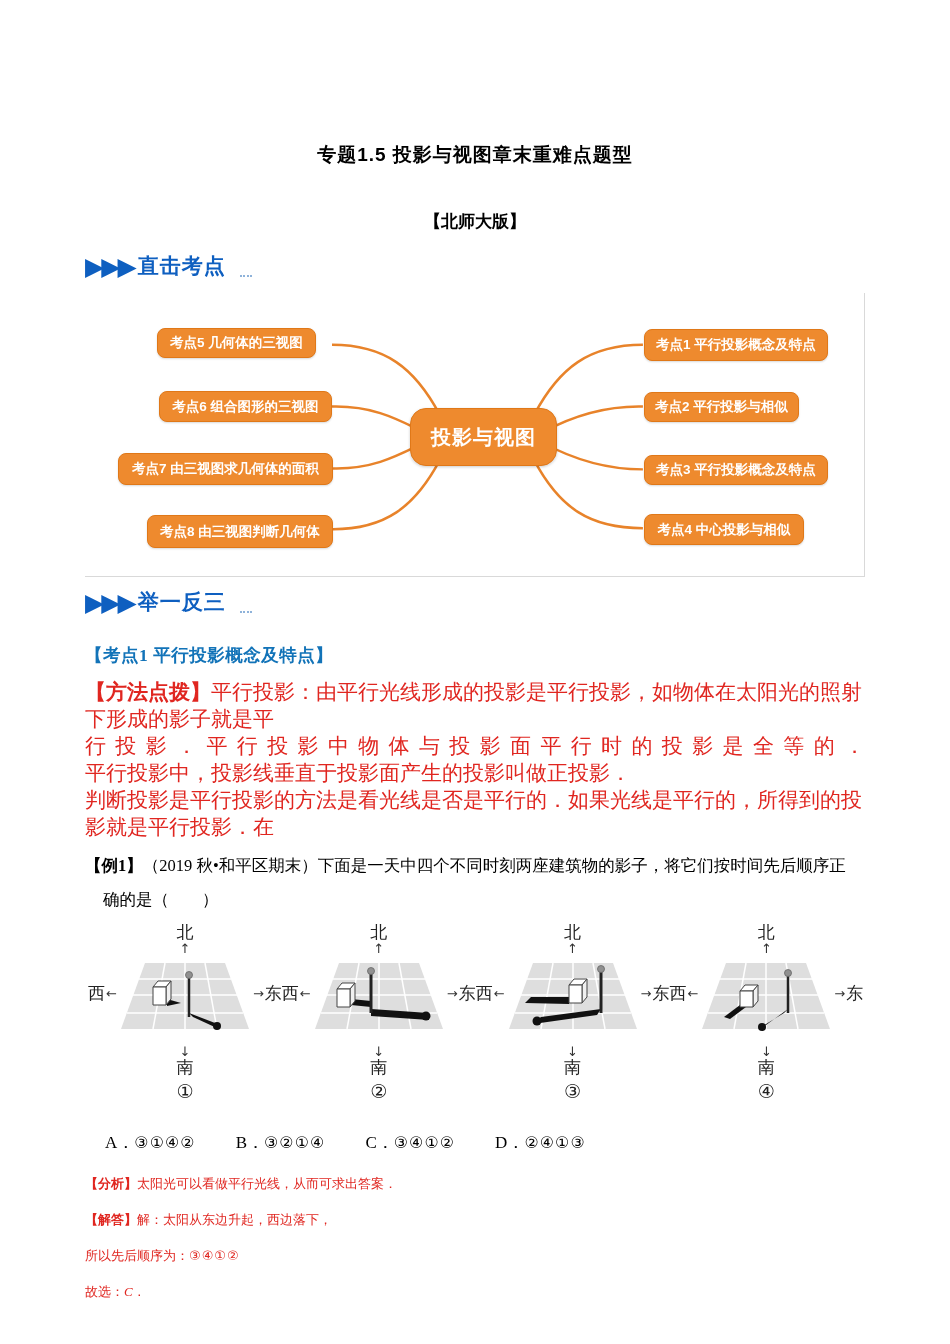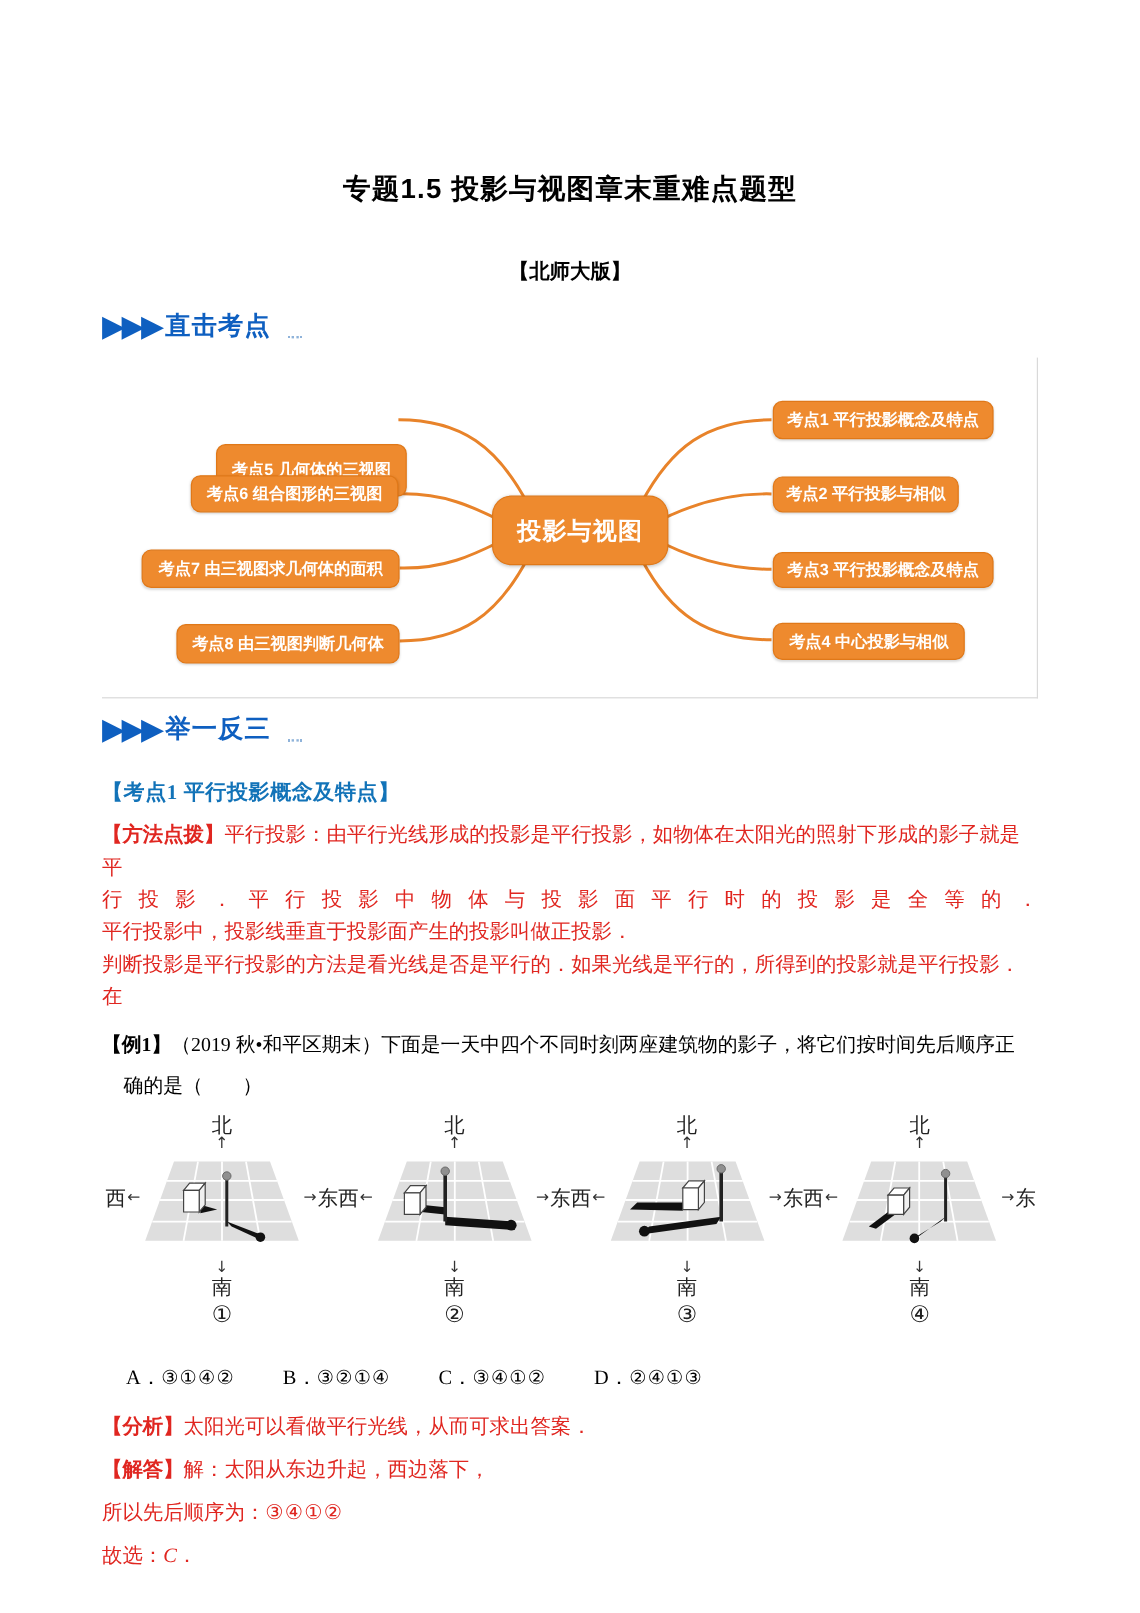--- a/index.html
+++ b/index.html
@@ -10,21 +10,21 @@
     --red:#E02620;
   }
   *{box-sizing:border-box;margin:0;padding:0;}
   html,body{background:#ffffff;}
   body{width:950px;height:1344px;overflow:hidden;
        font-family:"Liberation Serif","DejaVu Serif",serif;color:#111;}
   .page{width:950px;height:1344px;padding:142px 85px 0 85px;position:relative;}
 
   
   .doc-title{text-align:center;font-family:"Liberation Sans","DejaVu Sans",sans-serif;
-             font-weight:bold;font-size:23px;letter-spacing:1px;color:#000;}
+             font-weight:bold;font-size:19px;letter-spacing:1px;color:#000;}
   .doc-subtitle{text-align:center;font-family:"Liberation Sans","DejaVu Sans",sans-serif;
                 font-weight:bold;font-size:17px;margin-top:42px;color:#000;}
 
   .sec-header{display:flex;align-items:center;margin-top:18px;height:30px;}
   .sec-header .arrows{color:var(--blue);font-size:25px;letter-spacing:-3px;
                       font-family:"DejaVu Sans",sans-serif;line-height:1;margin-right:4px;}
   .sec-header .sec-label{color:var(--blue);font-size:21px;font-weight:bold;
                          font-family:Liberation Serif, serif;letter-spacing:1px;}
   .squig{display:inline-block;width:12px;height:3px;border-bottom:2px dotted #8fb3da;
          margin-left:14px;margin-top:18px;}
@@ -39,21 +39,21 @@
            font-weight:bold;font-size:13.5px;display:flex;align-items:center;
            justify-content:center;white-space:nowrap;box-shadow:0 1px 2px rgba(0,0,0,.15);}
   .mm-center{position:absolute;background:var(--orange);border:1px solid #e07818;
              border-radius:16px;color:#fff;font-family:"Liberation Sans","DejaVu Sans",sans-serif;
              font-weight:bold;font-size:20px;letter-spacing:1px;display:flex;
              align-items:center;justify-content:center;box-shadow:0 1px 3px rgba(0,0,0,.2);}
 
   
   .kaodian-heading{margin-top:26px;color:var(--heading_blue);font-weight:bold;
                    font-size:17.5px;letter-spacing:.5px;}
-  .method{margin-top:12px;color:var(--red);font-size:17px;font-family:Liberation Mono, monospace;}
+  .method{margin-top:12px;color:var(--red);font-size:21px;}
   .method .line{line-height:27px;}
   .method .tag{font-weight:bold;}
   .method .spread{text-align:justify;text-align-last:justify;}
 
   .example{margin-top:8px;font-size:16.5px;color:#000;}
   .example .line{line-height:34px;}
   .example .tag{font-weight:bold;}
   .example .indent{padding-left:18px;}
 
   
@@ -65,21 +65,21 @@
   .panel-num{font-size:19px;color:#222;line-height:24px;margin-top:2px;
              font-family:"DejaVu Sans",sans-serif;}
   .dir-label{display:flex;align-items:center;font-size:17px;color:#222;
              margin:0 1px 40px 1px;white-space:nowrap;}
   .dir-label .h-arrow{font-size:13px;color:#333;font-family:"DejaVu Sans",sans-serif;margin:0 1px;}
   .ground{display:block;}
 
   
   .choices{display:flex;gap:40px;margin-top:28px;margin-left:20px;font-size:17px;color:#000;}
   .choice .cv{font-family:"DejaVu Sans",sans-serif;font-size:16px;letter-spacing:1px;}
-  .solution{margin-top:12px;color:var(--red);font-size:17px;}
+  .solution{margin-top:12px;color:var(--red);font-size:13px;}
   .solution .line{line-height:36px;}
   .solution .tag{font-weight:bold;}
   .solution .circ{font-family:"DejaVu Sans",sans-serif;letter-spacing:1px;}
   .solution .ans{font-style:italic;font-family:"Liberation Serif",serif;}
 </style>
 </head>
 <body>
 
 <div class="page">
 
@@ -96,21 +96,21 @@
     <svg class="connectors" viewBox="0 0 780 284">
       <path d="M247,52 C300,52 330,75 355,122"></path>
       <path d="M247,114 C290,113 315,128 340,140"></path>
       <path d="M248,176 C290,177 315,162 340,150"></path>
       <path d="M248,237 C300,237 330,215 355,168"></path>
       <path d="M559,52 C505,52 475,75 450,122"></path>
       <path d="M559,114 C515,113 480,128 458,140"></path>
       <path d="M559,177 C515,177 480,162 458,150"></path>
       <path d="M559,236 C505,236 475,215 450,168"></path>
     </svg>
-    <div class="mm-node" style="left:95px;top:35px;width:159px;height:44px;margin-top:37px;">考点5 几何体的三视图</div>
+    <div class="mm-node" style="left:72px;top:35px;width:159px;height:30px;">考点5 几何体的三视图</div>
     <div class="mm-node" style="left:74px;top:98px;width:173px;height:31px;">考点6 组合图形的三视图</div>
     <div class="mm-node" style="left:33px;top:160px;width:215px;height:32px;">考点7 由三视图求几何体的面积</div>
     <div class="mm-node" style="left:62px;top:222px;width:186px;height:33px;">考点8 由三视图判断几何体</div>
     <div class="mm-center" style="left:325px;top:115px;width:147px;height:58px;">投影与视图</div>
     <div class="mm-node" style="left:559px;top:36px;width:184px;height:32px;">考点1 平行投影概念及特点</div>
     <div class="mm-node" style="left:559px;top:99px;width:155px;height:30px;">考点2 平行投影与相似</div>
     <div class="mm-node" style="left:559px;top:162px;width:184px;height:30px;">考点3 平行投影概念及特点</div>
     <div class="mm-node" style="left:559px;top:221px;width:160px;height:31px;">考点4 中心投影与相似</div>
   </div>
 

